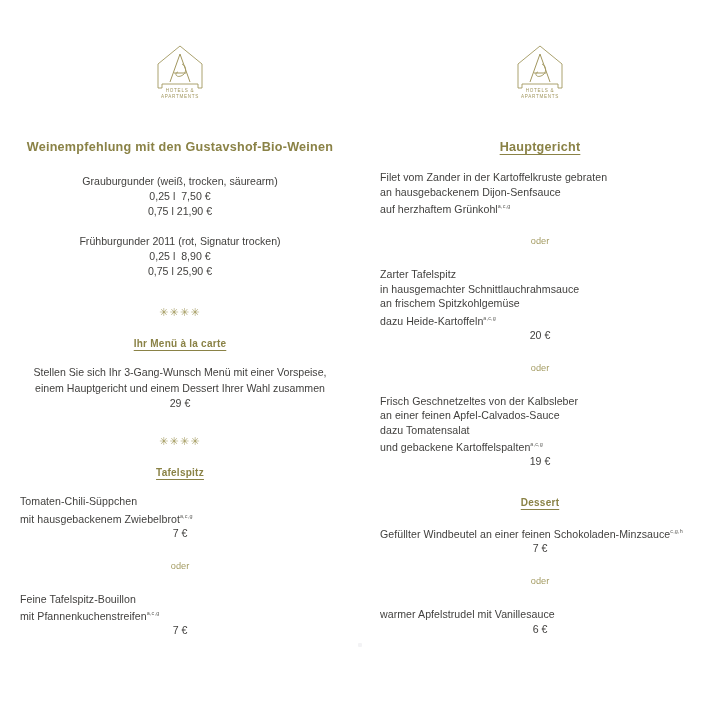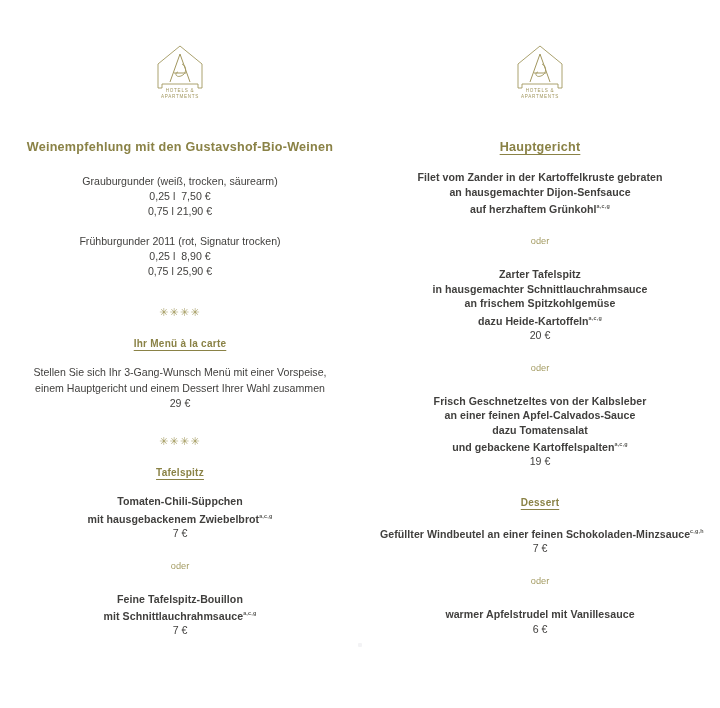--- a/index.html
+++ b/index.html
@@ -60,26 +60,24 @@
     font-size: 12.6px;
   }
   .heading-underlined {
     text-decoration: underline;
     text-underline-offset: 3px;
     text-decoration-thickness: 1px;
   }
 
   
   .dish {
-    text-align: center;
     font-size: 10.6px;
     line-height: 14.5px;
     color: #403f3d;
     letter-spacing: 0.05px;
-    font-weight: bold;
   }
   .dish .line { display: block; white-space: nowrap; }
   .price {
     display: block;
     text-align: center;
     font-size: 10.6px;
     line-height: 15px;
     color: #403f3d;
   }
   sup.allerg {
@@ -216,21 +214,21 @@
     <span class="price">7 €</span>
 
     <div class="sp-20"></div>
 
     <div class="oder">oder</div>
 
     <div class="sp-20"></div>
 
     <div class="dish">
       <span class="line">Feine Tafelspitz-Bouillon</span>
-      <span class="line"><span>mit Schnittlauchrahmsauce</span><sup class="allerg">a,c,g</sup></span>
+      <span class="line"><span>mit Pfannenkuchenstreifen</span><sup class="allerg">a,c,g</sup></span>
     </div>
     <span class="price">7 €</span>
 
   </div>
 
   <div class="column">
 
     <div class="logo-wrap">
       <div class="logo">
         <svg viewBox="0 0 56 58" width="56" height="58" aria-hidden="true">
@@ -244,21 +242,21 @@
     </div>
 
     <div class="sp-20"></div>
 
     <h2 class="section-heading heading-main heading-underlined">Hauptgericht</h2>
 
     <div class="sp-16"></div>
 
     <div class="dish">
       <span class="line">Filet vom Zander in der Kartoffelkruste gebraten</span>
-      <span class="line">an hausgemachter Dijon-Senfsauce</span>
+      <span class="line">an hausgebackenem Dijon-Senfsauce</span>
       <span class="line"><span>auf herzhaftem Grünkohl</span><sup class="allerg">a,c,g</sup></span>
     </div>
 
     <div class="sp-20"></div>
     <div class="oder">oder</div>
     <div class="sp-20"></div>
 
     <div class="dish">
       <span class="line">Zarter Tafelspitz</span>
       <span class="line">in hausgemachter Schnittlauchrahmsauce</span>

